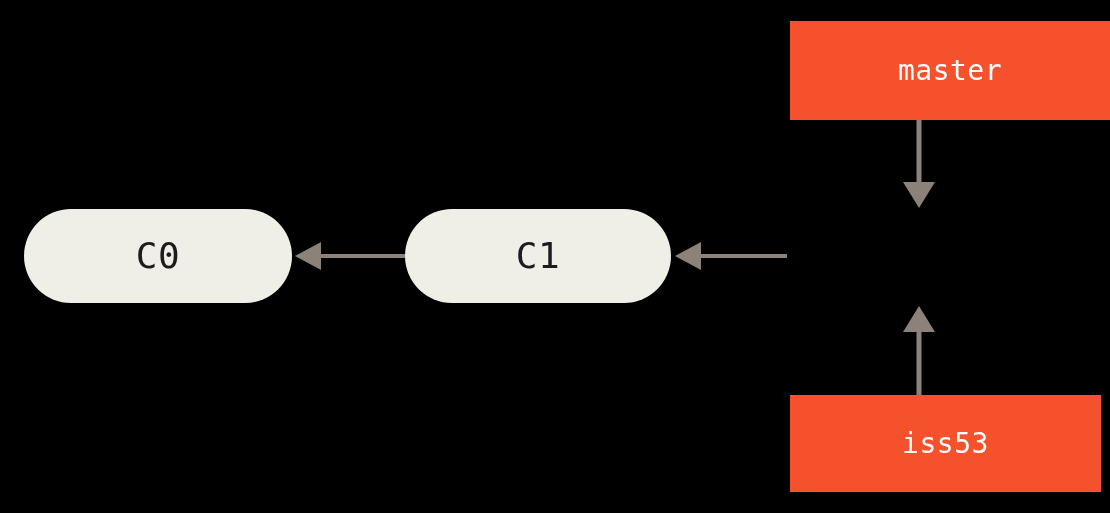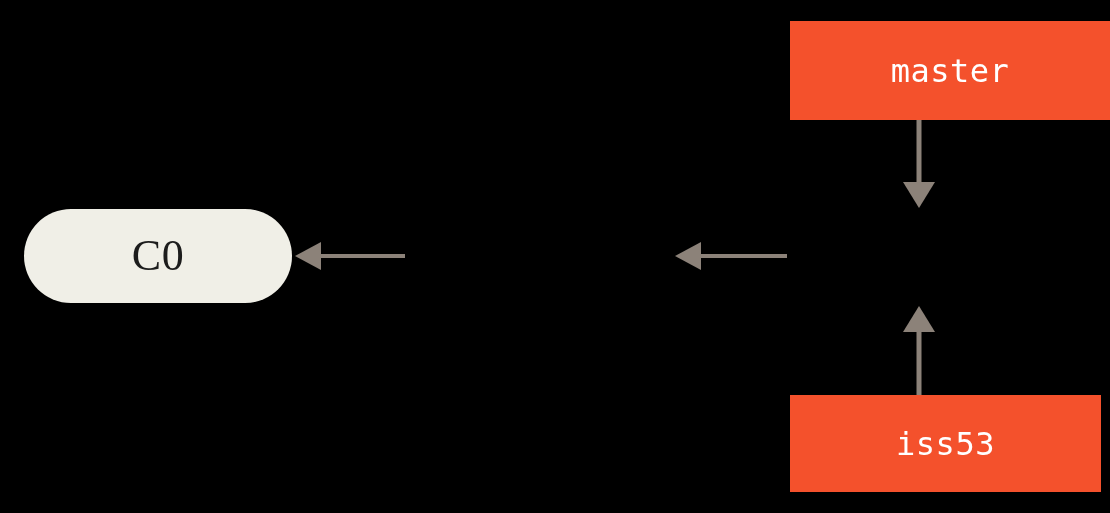--- a/index.html
+++ b/index.html
@@ -17,39 +17,38 @@
   }
   
   .commit {
     position: absolute;
     background: #F0EFE7;
     border-radius: 48px;
     display: flex;
     align-items: center;
     justify-content: center;
     color: #1C1C1C;
-    font-size: 44px;
+    font-size: 36px;
     letter-spacing: 0.5px;
     line-height: 1;
     box-sizing: border-box;
-    font-family: Liberation Serif, serif;
   }
   #commit-c0 { left: 24px;  top: 209px; width: 268px; height: 94px; }
   #commit-c1 { left: 405px; top: 209px; width: 266px; height: 94px; }
   #commit-c2 { left: 787px; top: 208px; width: 266px; height: 96px; }
 
   
   .branch {
     position: absolute;
     background: #F4512C;
     display: flex;
     align-items: center;
     justify-content: center;
     color: #FFFFFF;
-    font-size: 32px;
+    font-size: 28px;
     letter-spacing: 0.5px;
     line-height: 1;
     box-sizing: border-box;
   }
   #branch-master { left: 790px; top: 21px;  width: 320px; height: 99px; }
   #branch-iss53  { left: 790px; top: 395px; width: 311px; height: 97px; }
 
   
   .arrow-svg {
     position: absolute;
@@ -85,20 +84,23 @@
     <g>
       <line x1="919" y1="395" x2="919" y2="330" stroke="#8C8279" stroke-width="5"></line>
       <polygon points="919,306 903,332 935,332" fill="#8C8279"></polygon>
     </g>
   </svg>
 
   <div class="commit" id="commit-c0">
     <span>C0</span>
   </div>
 
+  <div class="commit" id="commit-c1">
+    <span>C1</span>
+  </div>
 
 
   <div class="branch" id="branch-master">
     <span>master</span>
   </div>
 
   <div class="branch" id="branch-iss53">
     <span>iss53</span>
   </div>
 

